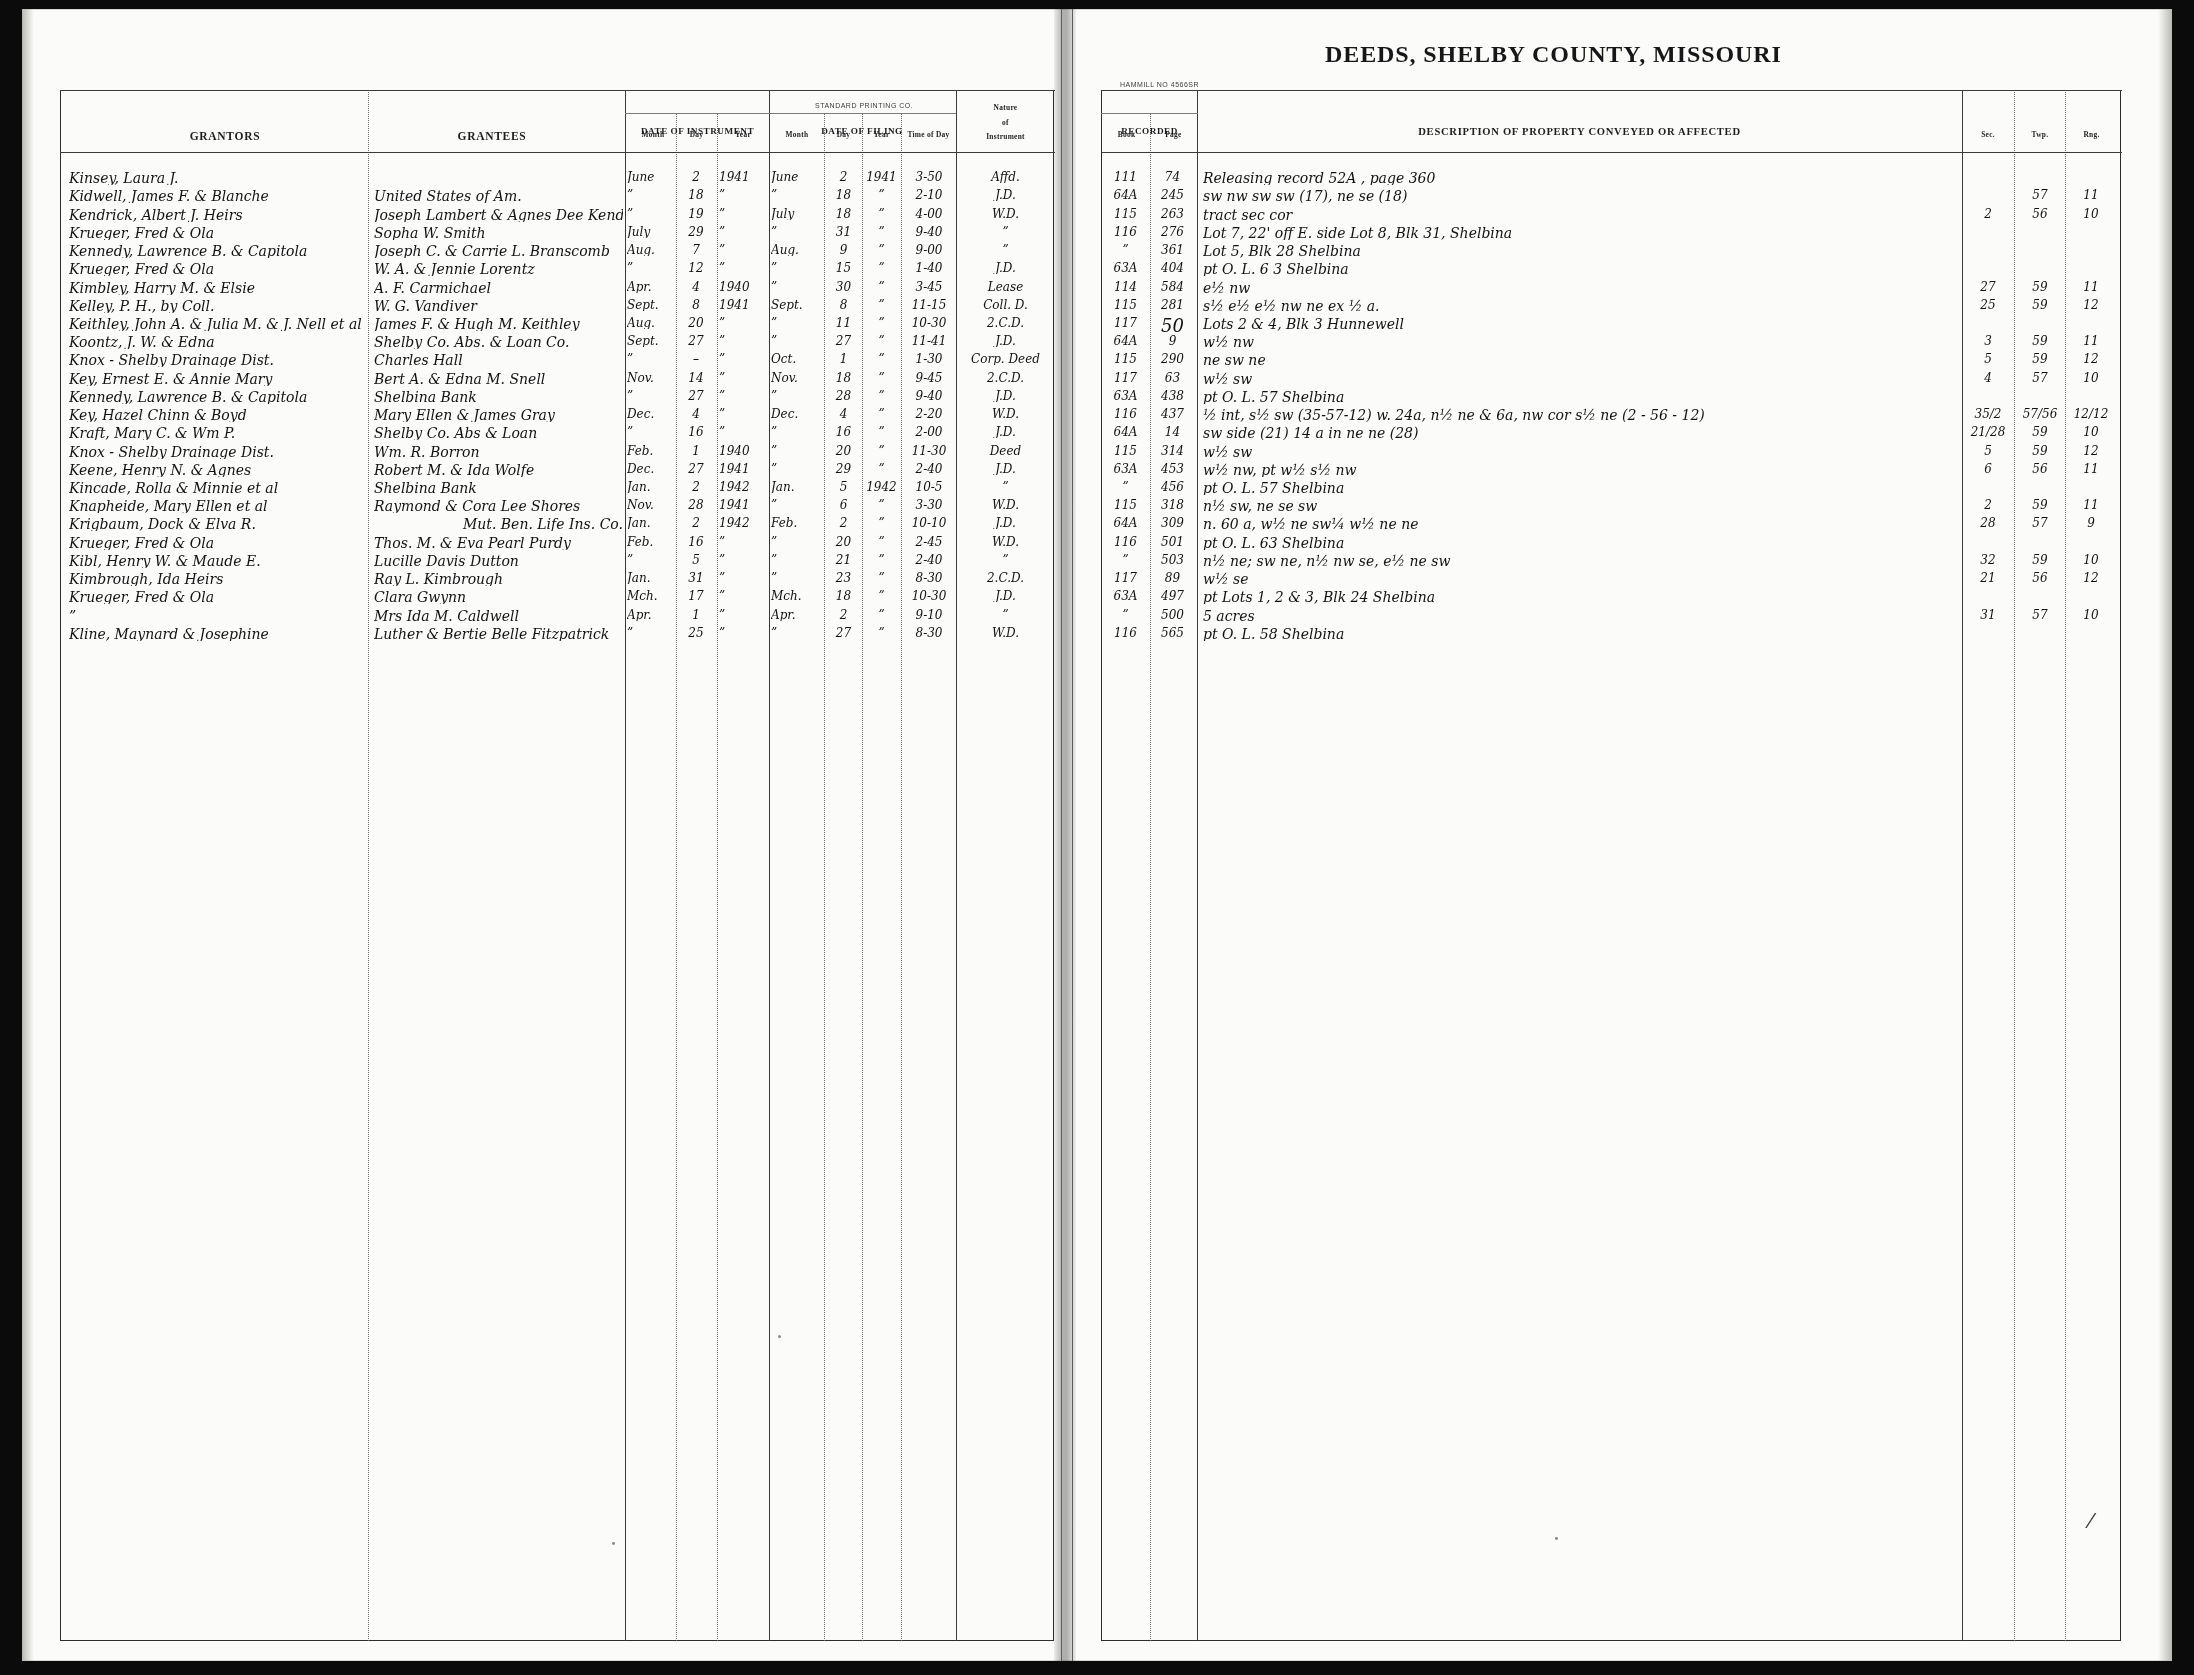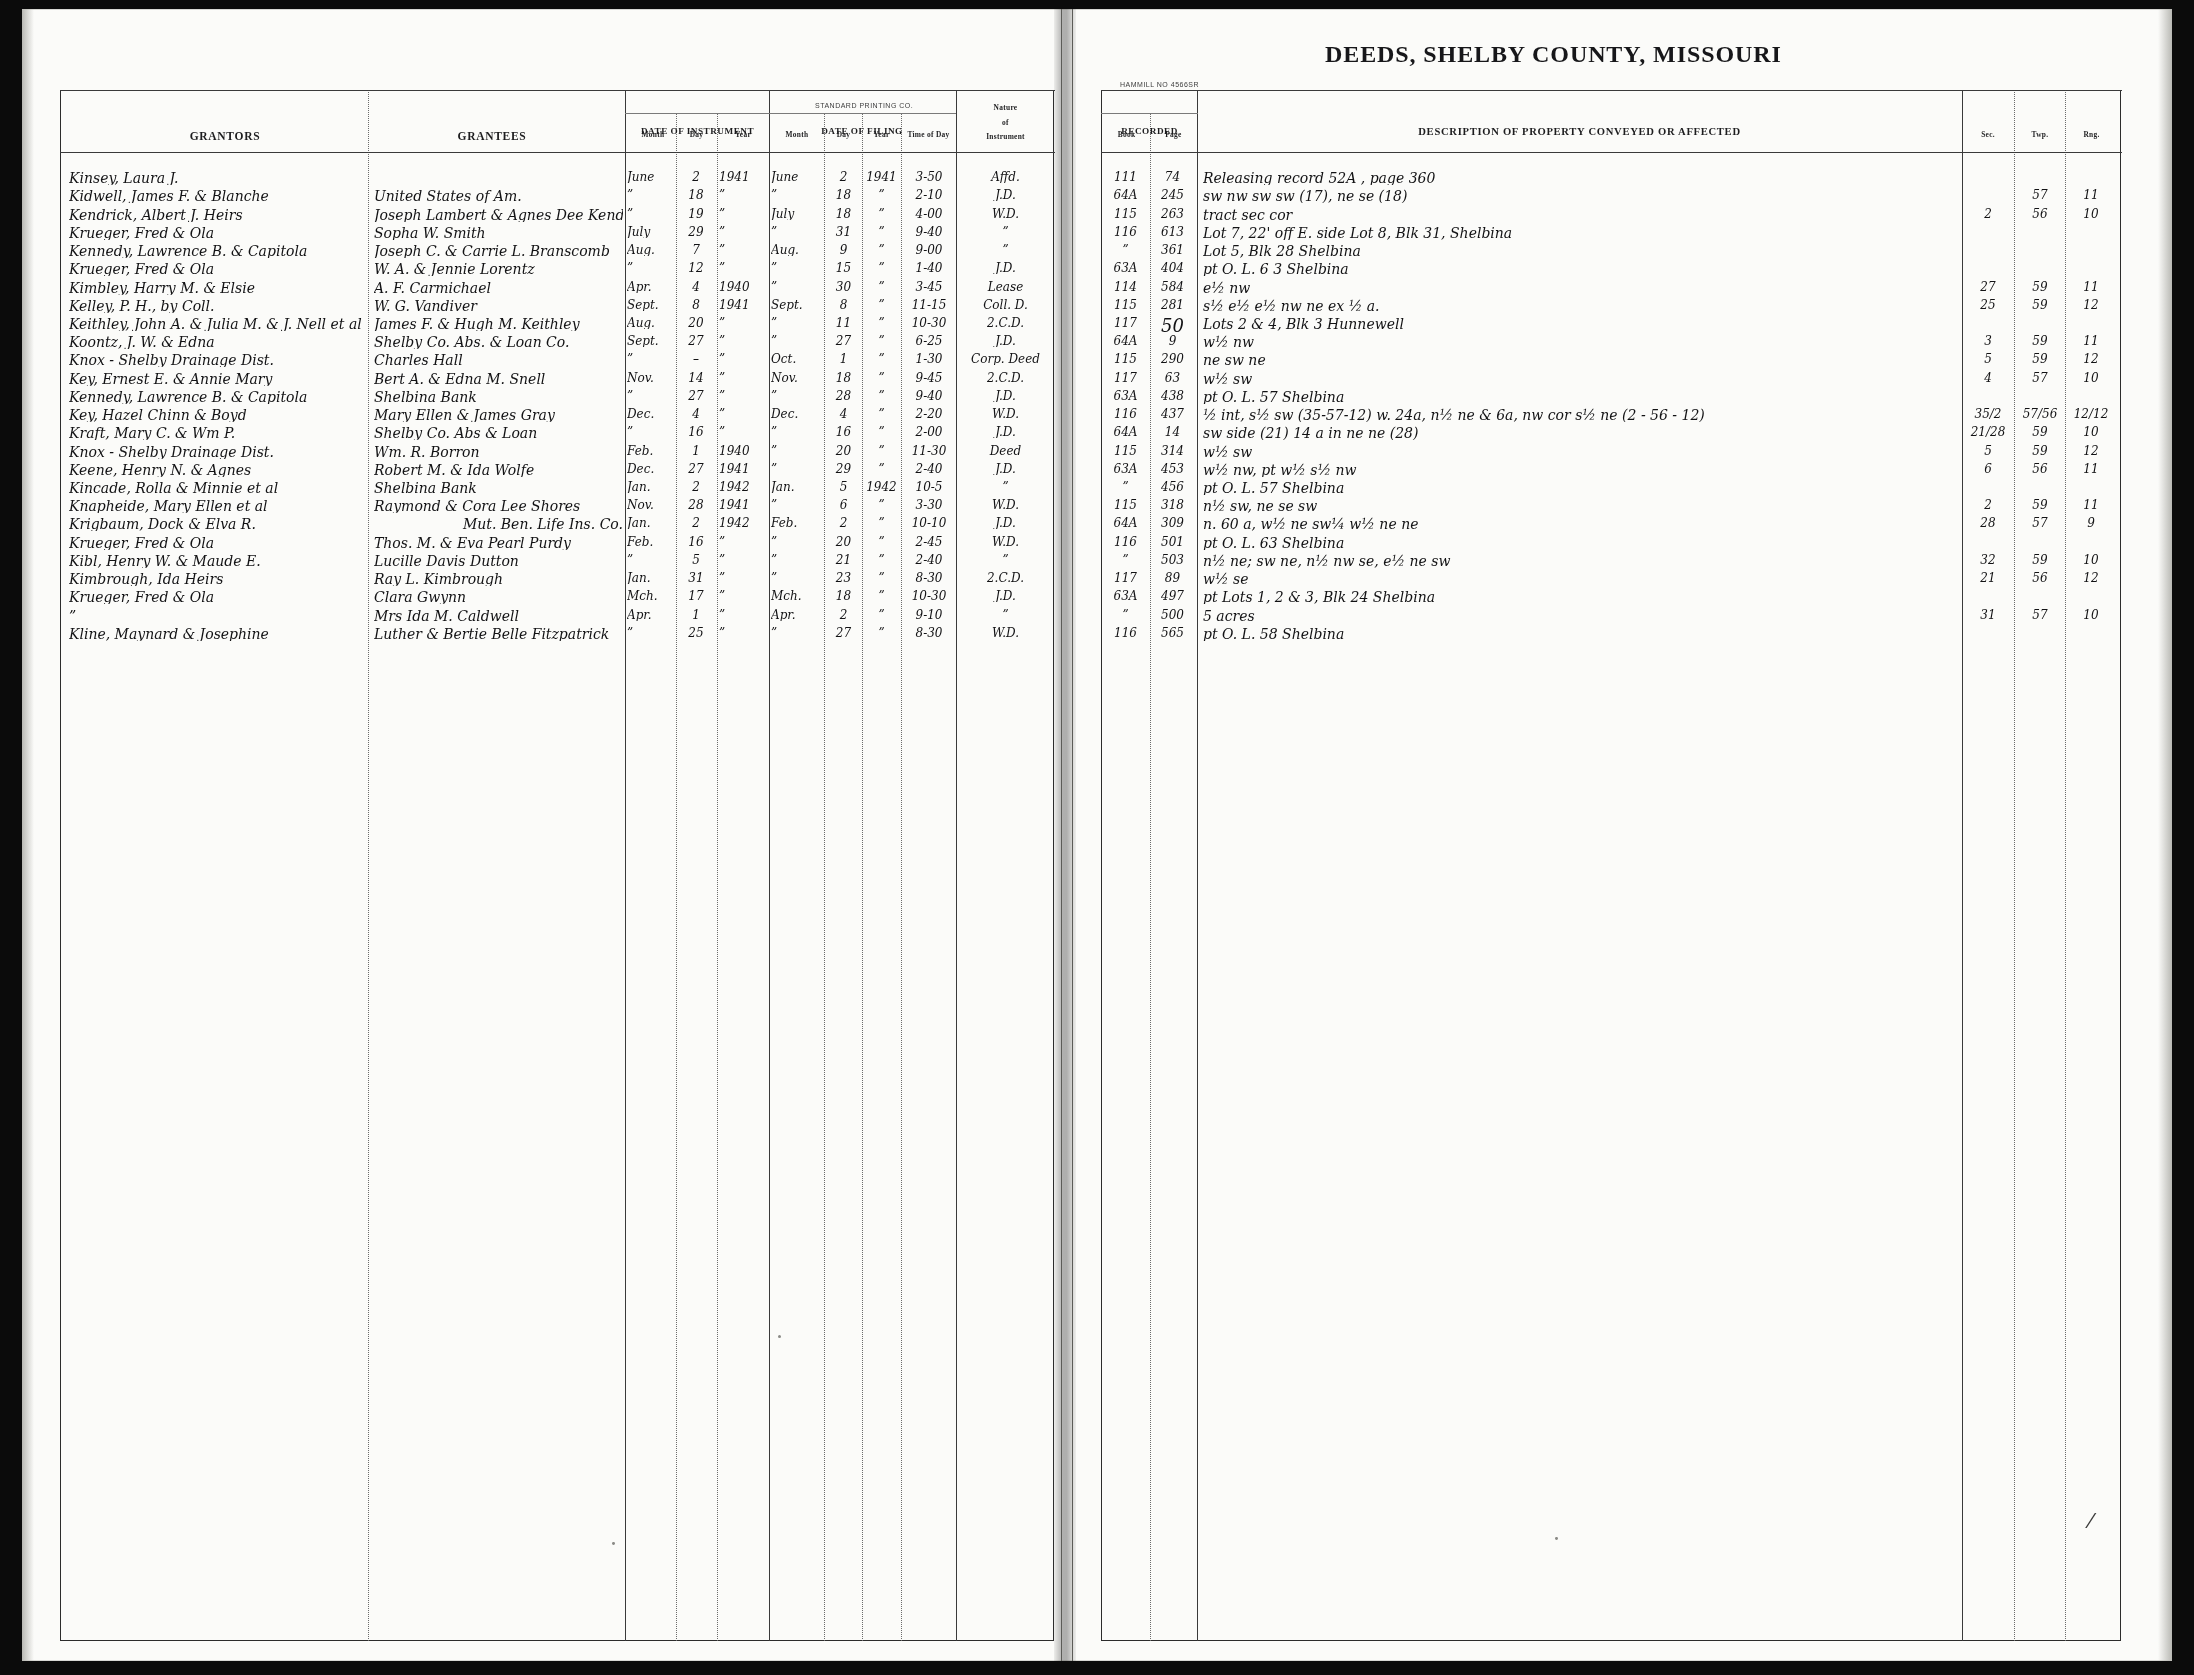--- a/index.html
+++ b/index.html
@@ -242,21 +242,21 @@
       <div class="hand" style="left: 374px; top: 226px; width: 249px; text-align: left; overflow: hidden; font-size: 14px;">Sopha W. Smith</div>
       <div class="hand sm" style="left: 627px; top: 226px; width: 48px; text-align: left; overflow: hidden; font-size: 12px;">July</div>
       <div class="hand sm" style="left: 677px; top: 226px; width: 38px; text-align: center; overflow: hidden; font-size: 12px;">29</div>
       <div class="hand sm" style="left: 719px; top: 226px; width: 48px; text-align: left; overflow: hidden; font-size: 12px;">”</div>
       <div class="hand sm" style="left: 771px; top: 226px; width: 51px; text-align: left; overflow: hidden; font-size: 12px;">”</div>
       <div class="hand sm" style="left: 826px; top: 226px; width: 35px; text-align: center; overflow: hidden; font-size: 12px;">31</div>
       <div class="hand sm" style="left: 864px; top: 226px; width: 35px; text-align: center; overflow: hidden; font-size: 12px;">”</div>
       <div class="hand sm" style="left: 903px; top: 226px; width: 52px; text-align: center; overflow: hidden; font-size: 12px;">9-40</div>
       <div class="hand sm" style="left: 958px; top: 226px; width: 95px; text-align: center; overflow: hidden; font-size: 12px;">”</div>
       <div class="hand sm" style="left: 1104px; top: 226px; width: 43px; text-align: center; overflow: hidden; font-size: 12px;">116</div>
-      <div class="hand sm" style="left: 1151px; top: 226px; width: 43px; text-align: center; overflow: hidden; font-size: 12px;">613</div>
+      <div class="hand sm" style="left: 1151px; top: 226px; width: 43px; text-align: center; overflow: hidden; font-size: 12px;">276</div>
       <div class="hand" style="left: 1203px; top: 226px; width: 755px; text-align: left; overflow: hidden; font-size: 14px;">Lot 7,  22' off E. side Lot 8,  Blk 31,  Shelbina</div>
       <div class="hand" style="left: 69px; top: 244px; width: 299px; text-align: left; overflow: hidden; font-size: 14px;">Kennedy, Lawrence B. &amp; Capitola</div>
       <div class="hand" style="left: 374px; top: 244px; width: 249px; text-align: left; overflow: hidden; font-size: 14px;">Joseph C. &amp; Carrie L. Branscomb</div>
       <div class="hand sm" style="left: 627px; top: 244px; width: 48px; text-align: left; overflow: hidden; font-size: 12px;">Aug.</div>
       <div class="hand sm" style="left: 677px; top: 244px; width: 38px; text-align: center; overflow: hidden; font-size: 12px;">7</div>
       <div class="hand sm" style="left: 719px; top: 244px; width: 48px; text-align: left; overflow: hidden; font-size: 12px;">”</div>
       <div class="hand sm" style="left: 771px; top: 244px; width: 51px; text-align: left; overflow: hidden; font-size: 12px;">Aug.</div>
       <div class="hand sm" style="left: 826px; top: 244px; width: 35px; text-align: center; overflow: hidden; font-size: 12px;">9</div>
       <div class="hand sm" style="left: 864px; top: 244px; width: 35px; text-align: center; overflow: hidden; font-size: 12px;">”</div>
       <div class="hand sm" style="left: 903px; top: 244px; width: 52px; text-align: center; overflow: hidden; font-size: 12px;">9-00</div>
@@ -323,21 +323,21 @@
       <div class="hand sm" style="left: 1151px; top: 317px; width: 43px; text-align: center; overflow: hidden; font-size: 18px;">50</div>
       <div class="hand" style="left: 1203px; top: 317px; width: 755px; text-align: left; overflow: hidden; font-size: 14px;">Lots 2 &amp; 4,  Blk 3  Hunnewell</div>
       <div class="hand" style="left: 69px; top: 335px; width: 299px; text-align: left; overflow: hidden; font-size: 14px;">Koontz,  J. W. &amp; Edna</div>
       <div class="hand" style="left: 374px; top: 335px; width: 249px; text-align: left; overflow: hidden; font-size: 14px;">Shelby Co. Abs. &amp; Loan Co.</div>
       <div class="hand sm" style="left: 627px; top: 335px; width: 48px; text-align: left; overflow: hidden; font-size: 12px;">Sept.</div>
       <div class="hand sm" style="left: 677px; top: 335px; width: 38px; text-align: center; overflow: hidden; font-size: 12px;">27</div>
       <div class="hand sm" style="left: 719px; top: 335px; width: 48px; text-align: left; overflow: hidden; font-size: 12px;">”</div>
       <div class="hand sm" style="left: 771px; top: 335px; width: 51px; text-align: left; overflow: hidden; font-size: 12px;">”</div>
       <div class="hand sm" style="left: 826px; top: 335px; width: 35px; text-align: center; overflow: hidden; font-size: 12px;">27</div>
       <div class="hand sm" style="left: 864px; top: 335px; width: 35px; text-align: center; overflow: hidden; font-size: 12px;">”</div>
-      <div class="hand sm" style="left: 903px; top: 335px; width: 52px; text-align: center; overflow: hidden; font-size: 12px;">6-25</div>
+      <div class="hand sm" style="left: 903px; top: 335px; width: 52px; text-align: center; overflow: hidden; font-size: 12px;">11-41</div>
       <div class="hand sm" style="left: 958px; top: 335px; width: 95px; text-align: center; overflow: hidden; font-size: 12px;">J.D.</div>
       <div class="hand sm" style="left: 1104px; top: 335px; width: 43px; text-align: center; overflow: hidden; font-size: 12px;">64A</div>
       <div class="hand sm" style="left: 1151px; top: 335px; width: 43px; text-align: center; overflow: hidden; font-size: 12px;">9</div>
       <div class="hand" style="left: 1203px; top: 335px; width: 755px; text-align: left; overflow: hidden; font-size: 14px;">w½ nw</div>
       <div class="hand sm" style="left: 1964px; top: 335px; width: 48px; text-align: center; overflow: hidden; font-size: 12px;">3</div>
       <div class="hand sm" style="left: 2016px; top: 335px; width: 48px; text-align: center; overflow: hidden; font-size: 12px;">59</div>
       <div class="hand sm" style="left: 2067px; top: 335px; width: 48px; text-align: center; overflow: hidden; font-size: 12px;">11</div>
       <div class="hand" style="left: 69px; top: 353px; width: 299px; text-align: left; overflow: hidden; font-size: 14px;">Knox - Shelby Drainage Dist.</div>
       <div class="hand" style="left: 374px; top: 353px; width: 249px; text-align: left; overflow: hidden; font-size: 14px;">Charles Hall</div>
       <div class="hand sm" style="left: 627px; top: 353px; width: 48px; text-align: left; overflow: hidden; font-size: 12px;">”</div>

